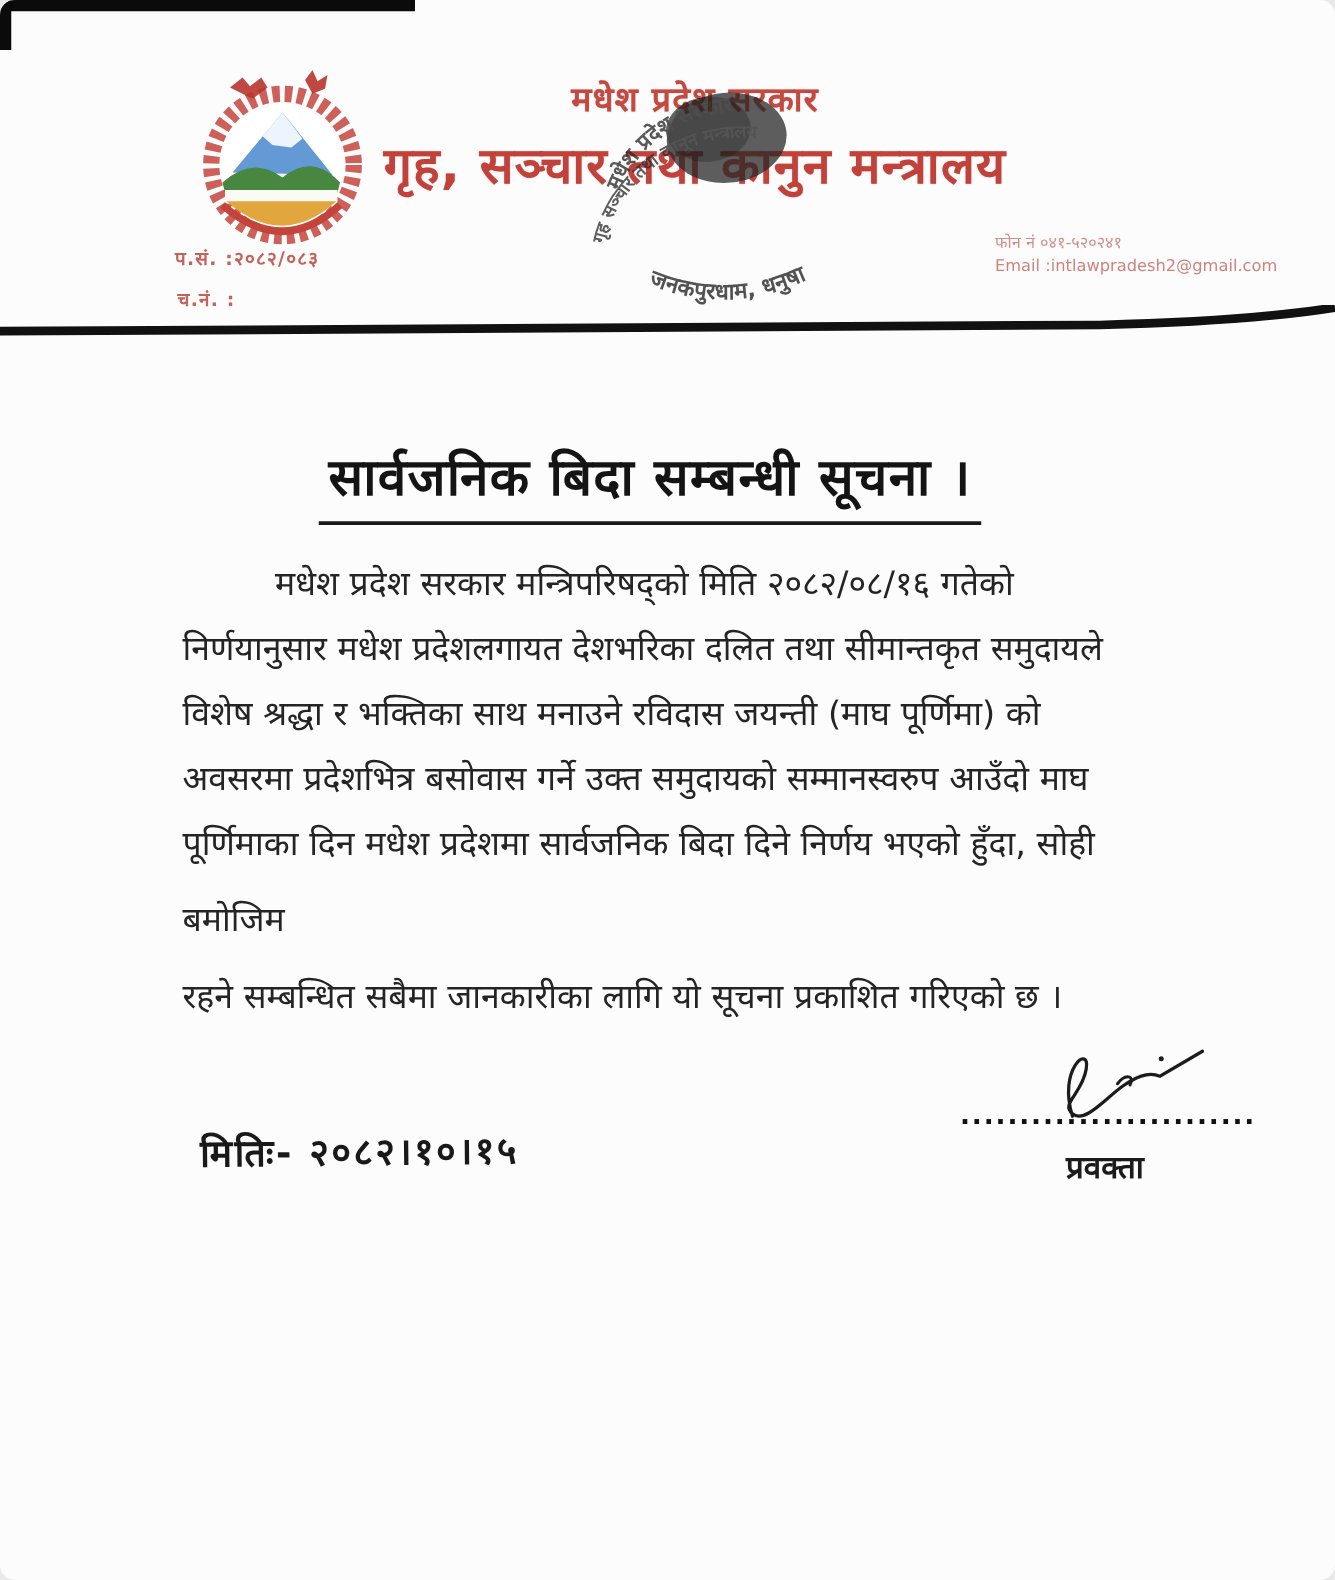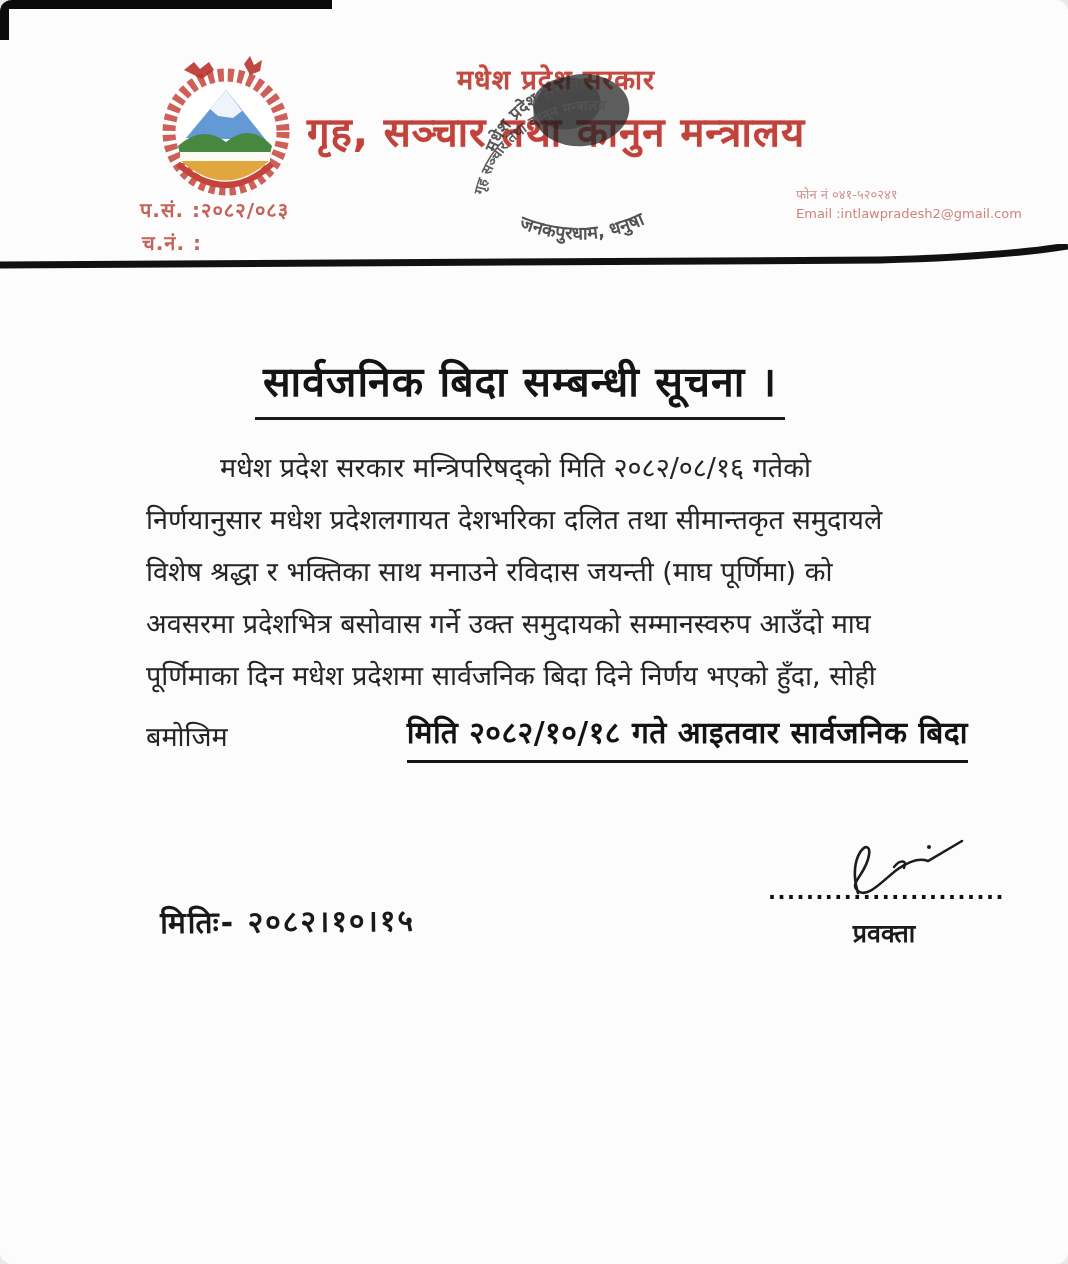--- a/index.html
+++ b/index.html
@@ -14,21 +14,21 @@
   .divider{position:absolute;left:0;top:244px;width:1068px;height:30px;}
 
   
   .emblem{position:absolute;left:148px;top:54px;width:154px;height:150px;}
   .hdr-center{position:absolute;left:0;top:60px;width:1068px;text-align:center;pointer-events:none;}
   .hdr-inner{display:inline-block;transform:translateX(22px);}
   .govt-line{font-size:27px;font-weight:600;color:#c24a40;letter-spacing:1px;text-shadow:0 0 1px rgba(194,74,64,.45);}
   .ministry-line{font-size:40px;font-weight:600;color:#c0423a;letter-spacing:1px;margin-top:6px;text-shadow:0 0 1px rgba(192,66,58,.45);}
   .address-line{font-size:27px;font-weight:600;color:#c24a40;margin-top:10px;text-shadow:0 0 1px rgba(194,74,64,.45);}
   .stamp{position:absolute;left:452px;top:68px;width:268px;height:190px;transform:rotate(-5deg);opacity:.82;}
-  .refline{position:absolute;color:#c4635a;font-size:20px;font-weight:600;letter-spacing:1px;}
+  .refline{position:absolute;color:#c4635a;font-size:15px;font-weight:600;letter-spacing:1px;}
   .ref-no{left:140px;top:196px;}
   .ch-no{left:142px;top:229px;}
   .contact{position:absolute;left:796px;top:185px;font-size:13px;line-height:19px;color:#d08f8c;}
   .contact .email{color:#cf837f;}
 
   
   .title-wrap{position:absolute;left:0;top:352px;width:1040px;text-align:center;}
   .title-text{display:inline-block;font-size:41px;font-weight:700;color:#141414;
     border-bottom:3px solid #1a1a1a;padding:0 8px 9px 8px;letter-spacing:1px;}
 
@@ -113,22 +113,22 @@
   </div>
 
   <div class="body-block">
     <div class="bline indent">मधेश प्रदेश सरकार मन्त्रिपरिषद्को मिति २०८२/०८/१६ गतेको</div>
     <div class="bline">निर्णयानुसार  मधेश प्रदेशलगायत देशभरिका दलित तथा सीमान्तकृत समुदायले</div>
     <div class="bline">विशेष श्रद्धा र भक्तिका साथ मनाउने रविदास जयन्ती (माघ पूर्णिमा) को</div>
     <div class="bline">अवसरमा प्रदेशभित्र बसोवास गर्ने उक्त समुदायको सम्मानस्वरुप आउँदो माघ</div>
     <div class="bline">पूर्णिमाका दिन मधेश प्रदेशमा सार्वजनिक बिदा दिने निर्णय भएको हुँदा, सोही</div>
     <div class="bline line-bold">
       <span>बमोजिम</span>
-      <span class="bold-part">मिति २०८२/१०/१८ गते आइतवार सार्वजनिक बिदा</span>
     </div>
+    <div class="bline closing">रहने सम्बन्धित सबैमा जानकारीका लागि यो सूचना प्रकाशित गरिएको छ ।</div>
   </div>
 
   <div class="date-line">मितिः- २०८२।१०।१५</div>
 
   <div class="sig-block">
     <svg class="sig-svg" width="150" height="72" viewBox="0 0 150 72">
       <path d="M30,60 C18,22 44,2 41,22 C38,42 20,50 30,58 C40,66 56,46 70,36 C80,29 90,24 100,28 L134,8" fill="none" stroke="#1c1c1c" stroke-width="2.6" stroke-linecap="round"></path>
       <path d="M66,34 C72,26 80,27 76,35" fill="none" stroke="#1c1c1c" stroke-width="2.4" stroke-linecap="round"></path>
       <circle cx="101" cy="14" r="2" fill="#1c1c1c"></circle>
     </svg>

